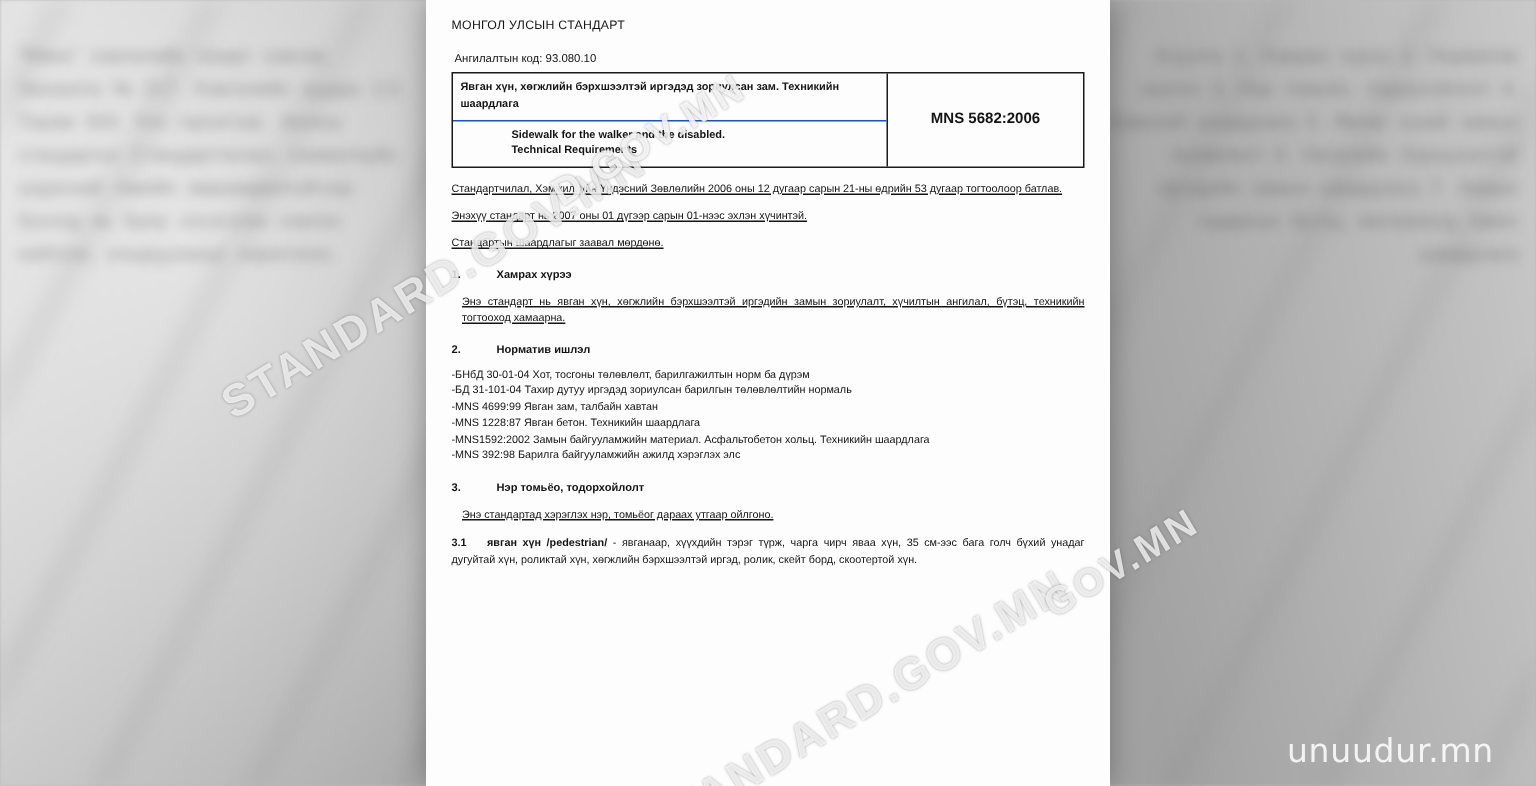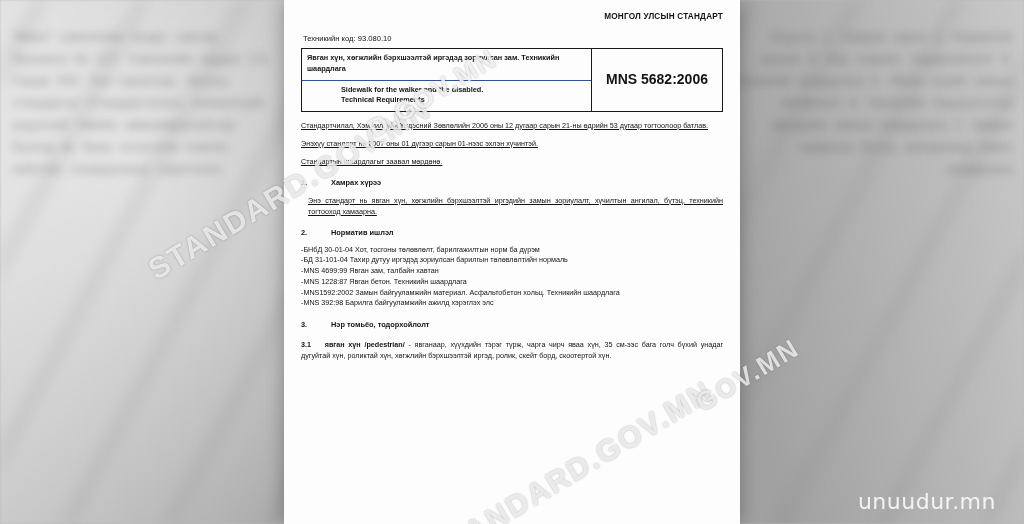--- a/index.html
+++ b/index.html
@@ -70,22 +70,22 @@
   .page-inner {
     position: relative;
     padding: 9px 17px 0 17px;
     font-size: 7.2px;
     line-height: 1.55;
     color: #141414;
     z-index: 2;
   }
 
   .doc-title {
-    text-align: right;
-    font-weight: bold;
+    text-align: left;
+    font-weight: normal;
     font-size: 8.2px;
     letter-spacing: 0.2px;
     margin: 2px 0 9px 0;
   }
 
   .class-code {
     font-size: 7.6px;
     margin: 0 0 4px 2px;
   }
 
@@ -105,21 +105,21 @@
     font-size: 7.3px;
     line-height: 1.45;
   }
   .tb-row.mn { border-bottom: 1px solid #1d4ed8; }
   .title-box-right {
     flex: 0 0 130px;
     display: flex;
     align-items: center;
     justify-content: center;
     font-weight: bold;
-    font-size: 14px;
+    font-size: 10px;
   }
 
   .para {
     margin: 0 0 7px 0;
     text-align: justify;
     text-decoration: underline;
   }
 
   .section-head {
     display: flex;
@@ -199,21 +199,21 @@
 <div class="bg-blur"></div>
 <div class="bg-streaks"></div>
 <div class="bg-left-text">"Мөнх"  хэвлэлийн  газарт  хэвлэв.  Захиалга  №  217.  Хэвлэлийн  хуудас  2,5.  Тираж  500.  Үнэ  гэрээгээр.  Энэхүү  стандартыг  Стандартчилал,  хэмжилзүйн  үндэсний  төвийн  зөвшөөрөлгүйгээр  бүхэлд  нь  буюу  хэсэгчлэн  хэвлэн  нийтлэх,  олшруулахыг  хориглоно.</div>
 <div class="bg-right-text">Агуулга  1.  Хамрах  хүрээ  2.  Норматив  ишлэл  3.  Нэр  томьёо,  тодорхойлолт  4.  Ерөнхий  шаардлага  5.  Явган  хүний  замын  төлөвлөлт  6.  Хөгжлийн  бэрхшээлтэй  иргэдийн  замын  шаардлага  7.  Замын  гадаргын  бүтэц,  материалд  тавих  шаардлага</div>
 
 <div class="page">
   <div class="page-inner">
 
     <div class="doc-title">МОНГОЛ УЛСЫН СТАНДАРТ</div>
 
-    <div class="class-code">Техникийн код: 93.080.10</div>
+    <div class="class-code">Ангилалтын код: 93.080.10</div>
 
     <div class="title-box">
       <div class="title-box-left">
         <div class="tb-row mn">Явган хүн, хөгжлийн бэрхшээлтэй иргэдэд зориулсан зам.  Техникийн шаардлага</div>
         <div class="tb-row en" style="white-space:pre-line;margin-left:34px;">Sidewalk for the walker and the disabled.
 Technical Requirements</div>
       </div>
       <div class="title-box-right">MNS 5682:2006</div>
     </div>
 
@@ -237,20 +237,21 @@
       <p class="list-line">-MNS 4699:99 Явган зам, талбайн хавтан</p>
       <p class="list-line">-MNS 1228:87 Явган бетон. Техникийн шаардлага</p>
       <p class="list-line">-MNS1592:2002 Замын байгууламжийн материал. Асфальтобетон  хольц. Техникийн шаардлага</p>
       <p class="list-line">-MNS 392:98 Барилга байгууламжийн ажилд хэрэглэх элс</p>
     </div>
 
     <div class="section-head">
       <span class="num">3.</span>
       <span>Нэр томьёо, тодорхойлолт</span>
     </div>
+    <p class="para indent">Энэ стандартад хэрэглэх нэр, томьёог дараах утгаар ойлгоно.</p>
 
     <p class="clause">
       <b>3.1</b>
       <b style="padding-left:10px;">явган хүн /pedestrian/</b>
       <span>- явганаар, хүүхдийн тэрэг түрж, чаргa чирч явaa хүн, 35 см-ээс бага голч бүхий унадаг дугуйтай хүн, роликтай хүн, хөгжлийн бэрхшээлтэй иргэд, ролик, скейт борд, скоотертой хүн.</span>
     </p>
 
   </div>
 </div>
 

